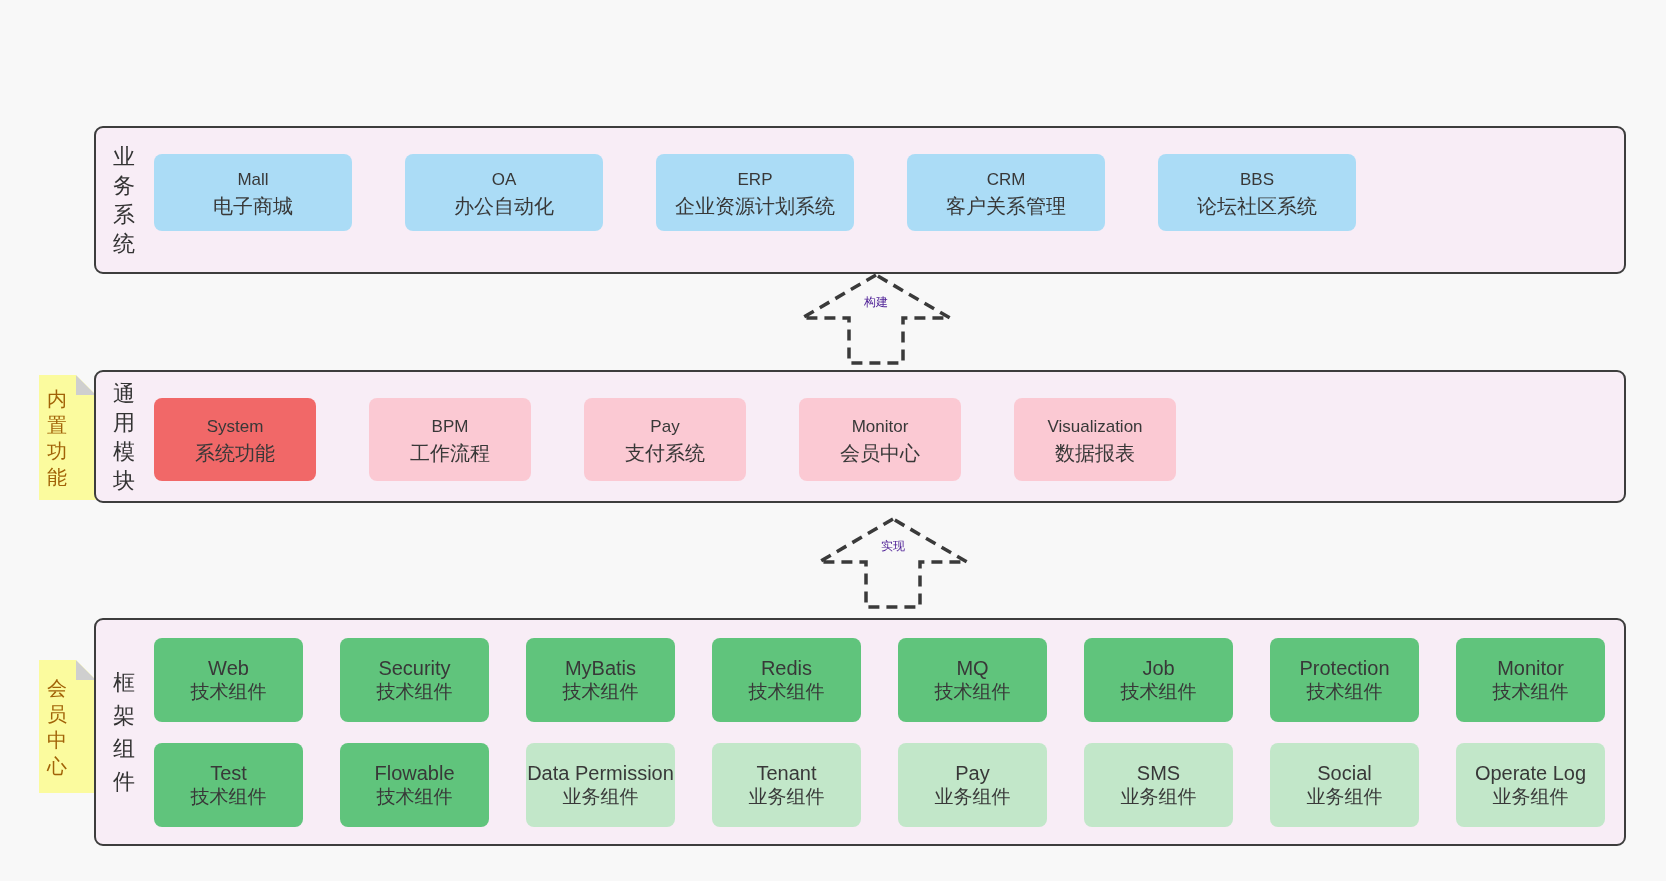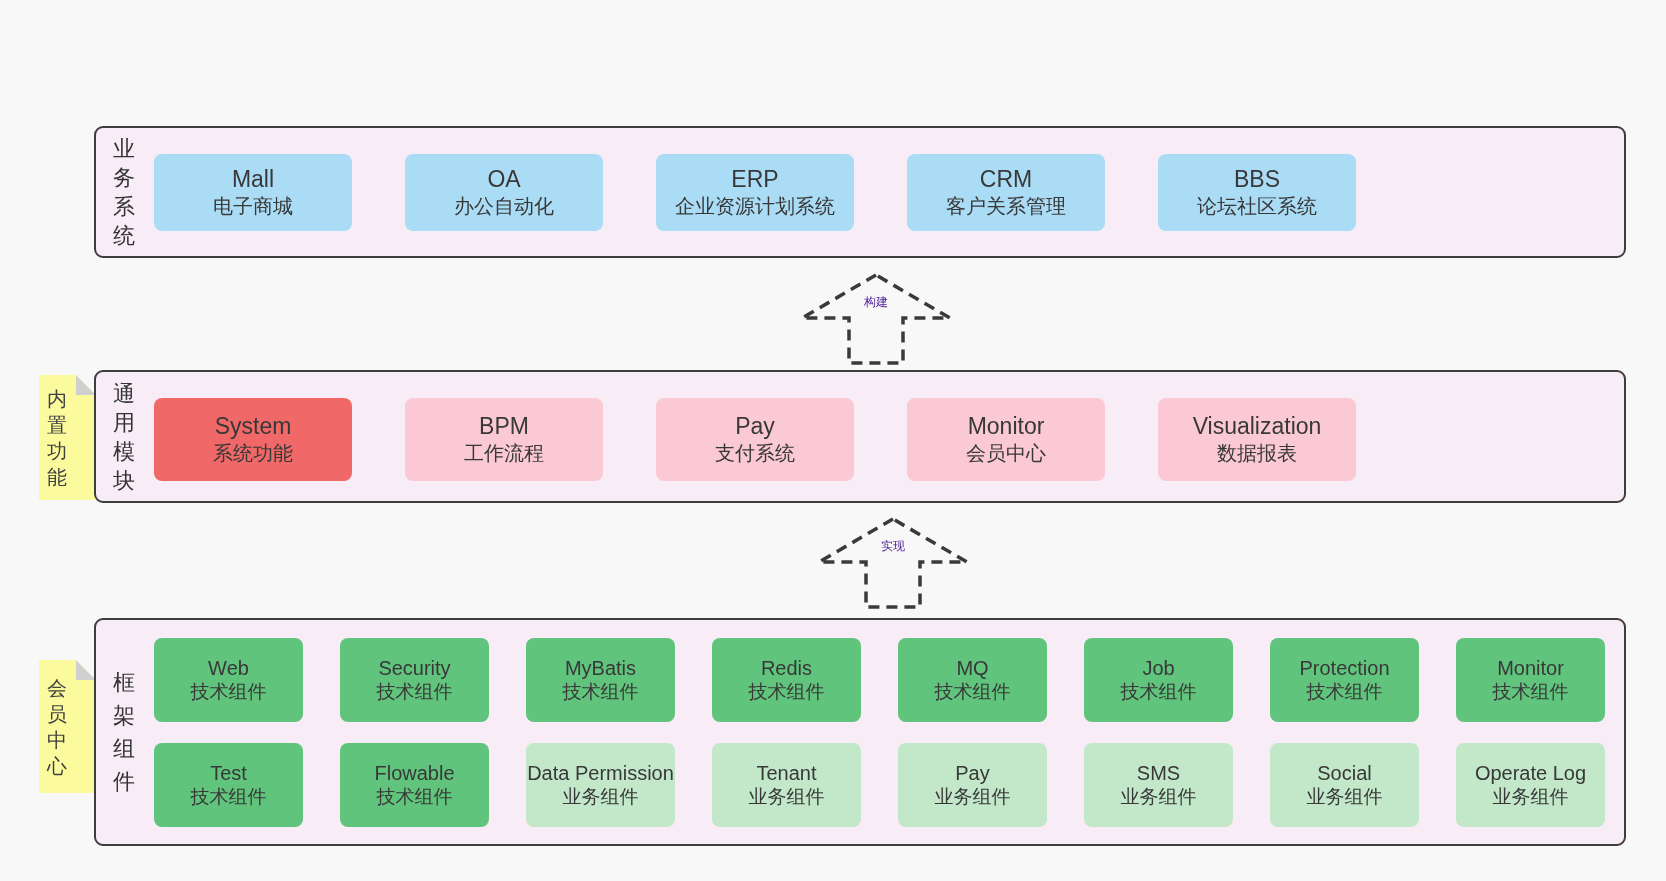--- a/index.html
+++ b/index.html
@@ -8,21 +8,21 @@
     background:#f8f8f8;color:#383838;
     font-family:"Liberation Sans","DejaVu Sans",sans-serif;
   }
   .canvas{position:absolute;inset:0;}
 
   
   .band{
     position:absolute;left:94px;width:1532px;box-sizing:border-box;
     background:#f8edf6;border:2px solid #3d3d3d;border-radius:9px;z-index:2;
   }
-  .band1{top:126px;height:132px;}
+  .band1{top:126px;height:148px;}
   .band2{top:370px;height:133px;}
   .band3{top:618px;height:228px;}
 
   
   .vlabel{
     position:absolute;left:15px;top:50%;transform:translateY(-50%);
     width:26px;font-size:22px;line-height:29px;text-align:center;
     word-break:break-all;color:#333;
   }
   .band3 .vlabel{line-height:33px;}
@@ -33,23 +33,23 @@
   .band2 .row{top:26px;}
   .band3 .row{gap:37px;}
   .band3 .row-a{top:18px;}
   .band3 .row-b{top:123px;}
 
   .box{
     border-radius:8px;display:flex;flex-direction:column;
     align-items:center;justify-content:center;text-align:center;
   }
   .band1 .box{width:198px;height:77px;}
-  .band2 .box{width:198px;height:83px;}
+  .band2 .box{width:162px;height:83px;}
   .band3 .box{width:149px;height:84px;}
-  .box .en{font-size:23px;line-height:27px;}
+  .box .en{font-size:17px;line-height:27px;}
   .box .zh{font-size:20px;line-height:27px;}
   .band3 .box .en{font-size:20px;line-height:24px;}
   .band3 .box .zh{font-size:19px;line-height:24px;}
 
   .blue{background:#abdcf6;}
   .red{background:#f16868;}
   .pink{background:#fbc9d3;}
   .green{background:#60c47c;}
   .light{background:#c2e7c9;}
 
@@ -60,21 +60,21 @@
   }
   .sticky1{top:375px;height:125px;}
   .sticky2{top:660px;height:133px;}
   .fold{
     position:absolute;top:0;right:0;width:20px;height:20px;background:#cfcfcf;
     clip-path:polygon(0 0,100% 100%,0 100%);
   }
   .stext{
     position:absolute;left:7px;top:50%;transform:translateY(-50%);
     width:22px;font-size:20px;line-height:26px;text-align:center;
-    word-break:break-all;color:#404040;
+    word-break:break-all;color:#a16207;
   }
 
   
   .arrow{position:absolute;width:154px;height:93px;z-index:3;}
   .arrow1{left:799px;top:273px;}
   .arrow2{left:816px;top:517px;}
   .arrow svg{position:absolute;inset:0;display:block;}
   .alabel{
     position:absolute;left:50%;top:28px;transform:translate(-50%,-40%);
     background:#f8f8f8;padding:0 2px;font-size:12px;color:#4c1d95;white-space:nowrap;

